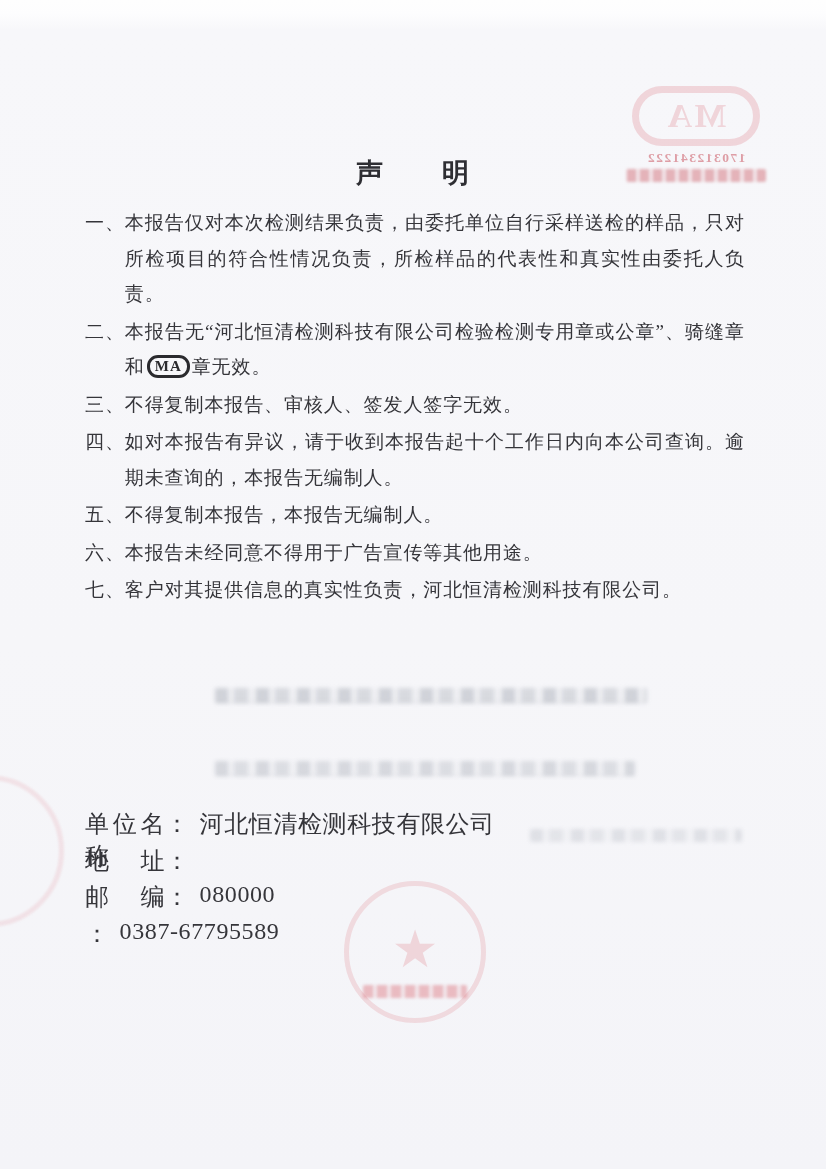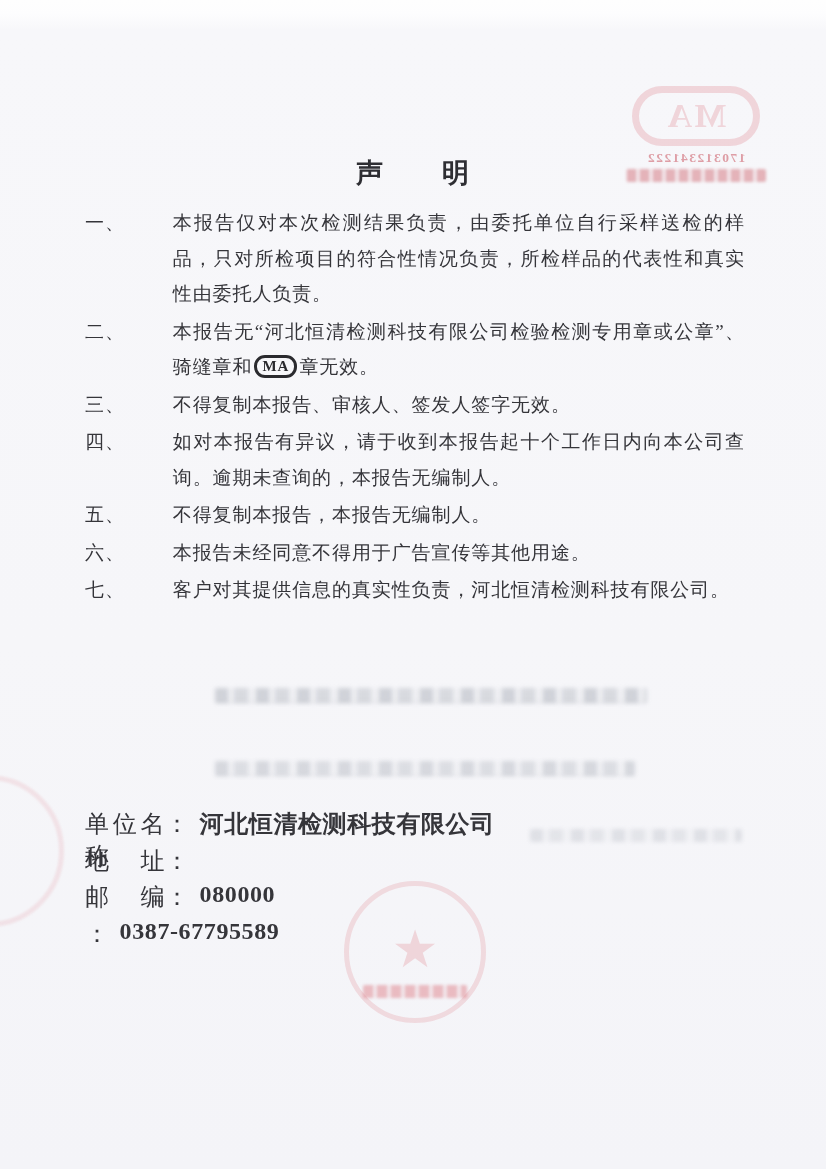--- a/index.html
+++ b/index.html
@@ -23,21 +23,21 @@
     color:#2e2e33;
   }
 
   
   .statements {
     position:absolute; top:205px; left:85px; width:660px;
     font-size:19px; letter-spacing:0.9px; line-height:35.5px;
   }
   .stmt { display:flex; margin-bottom:2px; }
   .stmt .num { flex:0 0 39px; white-space:nowrap; }
-  .stmt .txt { flex:1; text-align:justify;margin-left:48px; }
+  .stmt .txt { flex:1; text-align:justify; }
 
   
   .cma-inline {
     display:inline-block;
     border:3px solid #2a2a2e;
     border-radius:11px;
     padding:0 5px;
     margin:0 2px;
     font-weight:bold;
     font-size:15px;
@@ -51,21 +51,21 @@
   .company-info {
     position:absolute; top:808px; left:85px; width:560px;
     font-size:24px; letter-spacing:0.6px;
   }
   .info-row { height:36.5px; display:flex; align-items:flex-start; }
   .info-label {
     display:inline-block; width:80px;
     text-align:justify; text-align-last:justify;
   }
   .info-colon { display:inline-block; margin-right:10px; }
-  .info-value { white-space:nowrap;font-weight:bold; }
+  .info-value { white-space:nowrap; }
 
   
   .wm-cma {
     position:absolute; top:72px; left:622px; width:148px; height:120px;
     transform:scaleX(-1);
     pointer-events:none;
   }
   .wm-cma-oval {
     position:absolute; top:14px; left:10px; width:128px; height:60px;
     border:7px solid rgba(219,116,127,0.26);

